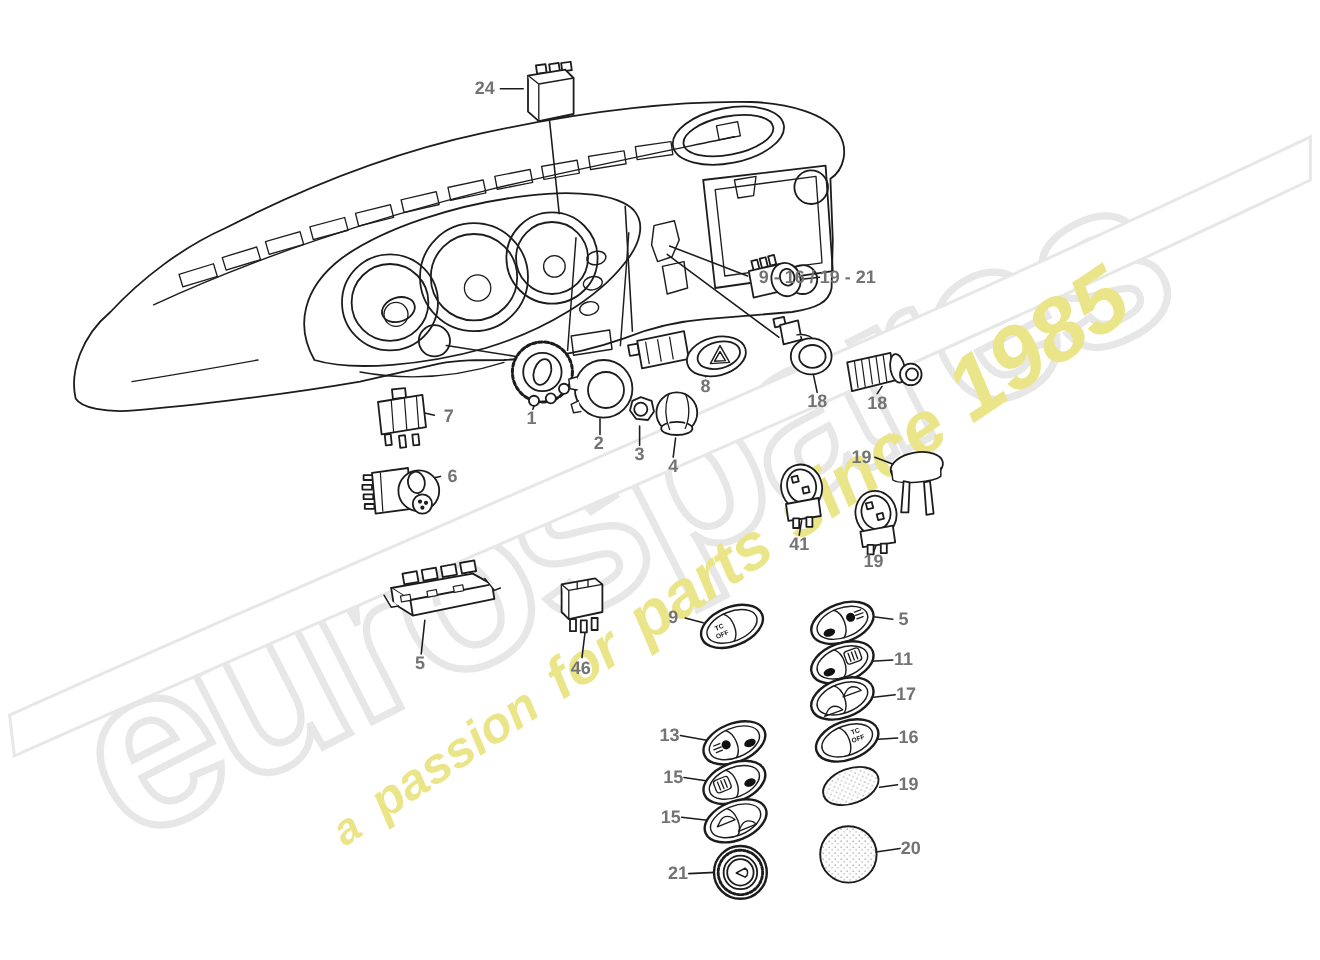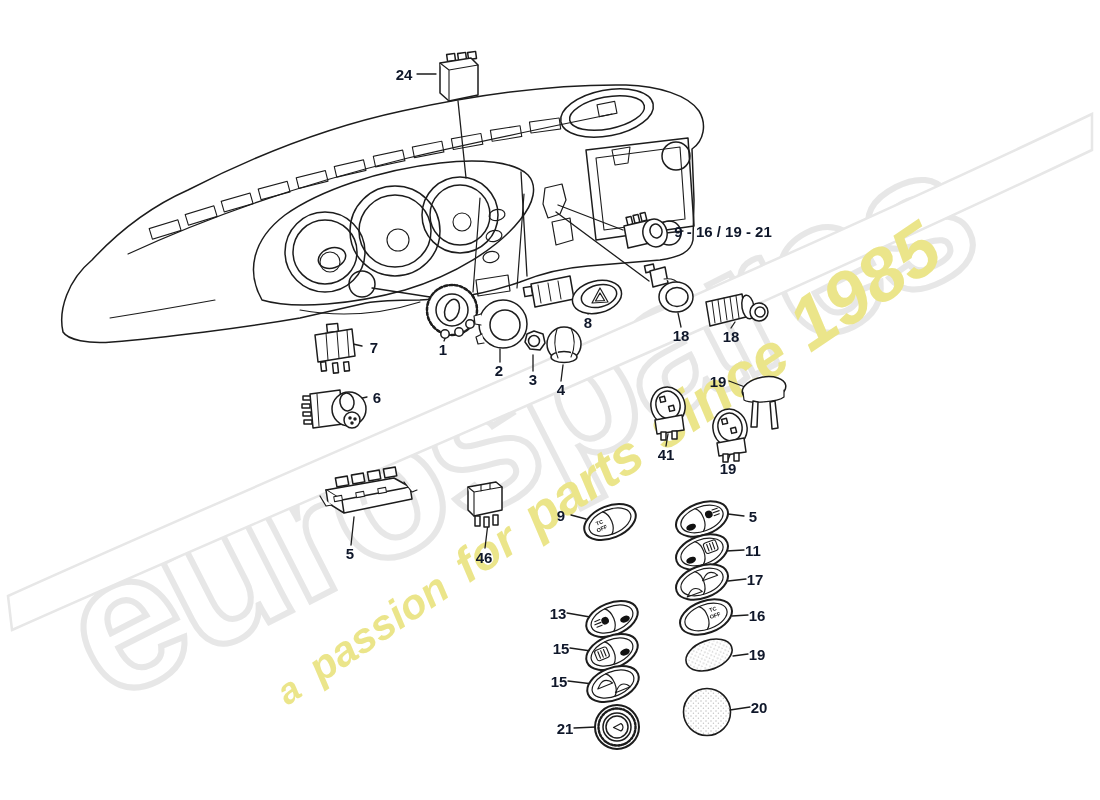--- a/index.html
+++ b/index.html
@@ -14,21 +14,21 @@
   .wm-tagline{position:absolute;left:205px;top:420px;
     display:flex;align-items:baseline;gap:20px;white-space:nowrap;
     font-weight:bold;font-style:italic;color:#ebe58a;
     transform:rotate(-34deg);transform-origin:50% 50%;user-select:none;}
   .wm-tagline .w0{font-size:36px}.wm-tagline .w1{font-size:42px}
   .wm-tagline .w2{font-size:48px}.wm-tagline .w3{font-size:54px}
   .wm-tagline .w4{font-size:61px}.wm-tagline .w5{font-size:74px}
   svg.layer{position:absolute;left:0;top:0;}
   
   .plabel{position:absolute;transform:translate(-50%,-50%);
-    font-size:15px;font-weight:bold;color:#0f172a;white-space:nowrap;z-index:9;text-align:center;}
+    font-size:15px;font-weight:bold;color:#737373;white-space:nowrap;z-index:9;text-align:center;}
 </style>
 </head>
 <body>
 
 <div class="stage">
 
   <div class="wm-brand">eurospares</div>
 
   <svg class="layer" width="1100" height="800" viewBox="0 0 1100 800">
     <path d="M 8 596 C 320 455, 700 300, 1092 114 L 1092 150 C 706 334, 326 490, 12 630 Z" fill="#ffffff" stroke="#e7e7e7" stroke-width="2.5"></path>
@@ -414,15 +414,15 @@
   <div class="plabel" style="left:731px;top:336px">18</div>
   <div class="plabel" style="left:681px;top:335px">18</div>
   <div class="plabel" style="left:718px;top:381px">19</div>
   <div class="plabel" style="left:759px;top:707px">20</div>
   <div class="plabel" style="left:565px;top:728px">21</div>
   <div class="plabel" style="left:666px;top:454px">41</div>
   <div class="plabel" style="left:728px;top:468px">19</div>
   <div class="plabel" style="left:404px;top:74px">24</div>
   <div class="plabel" style="left:484px;top:557px">46</div>
   <div class="plabel" style="left:757px;top:654px">19</div>
-  <div class="plabel" style="left:723px;top:231px">9 - 16 / 19 - 21</div>
+  <div class="plabel" style="left:681px;top:231px">9 - 16 / 19 - 21</div>
 
 </div>
 
 </body></html>

